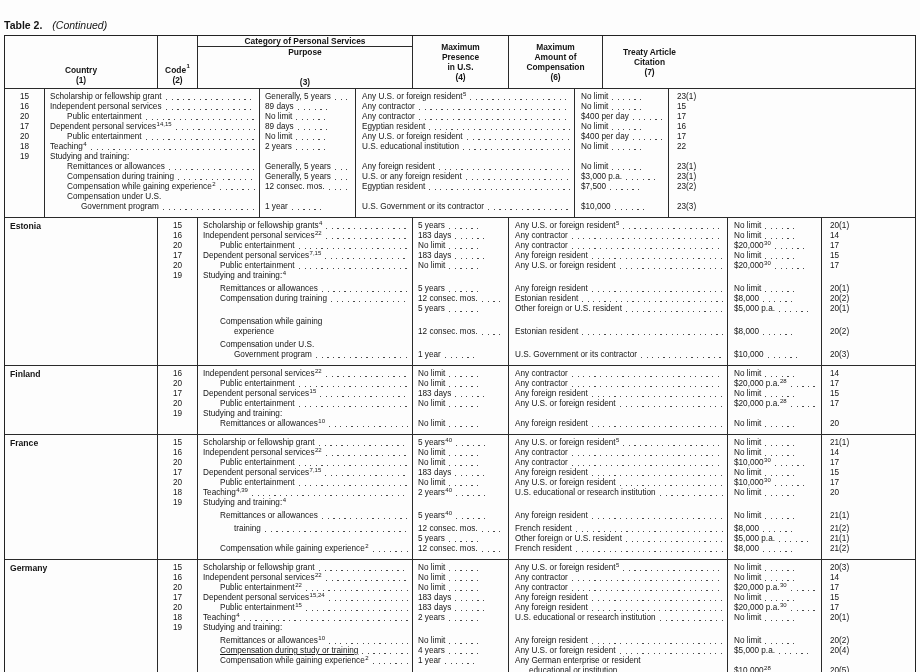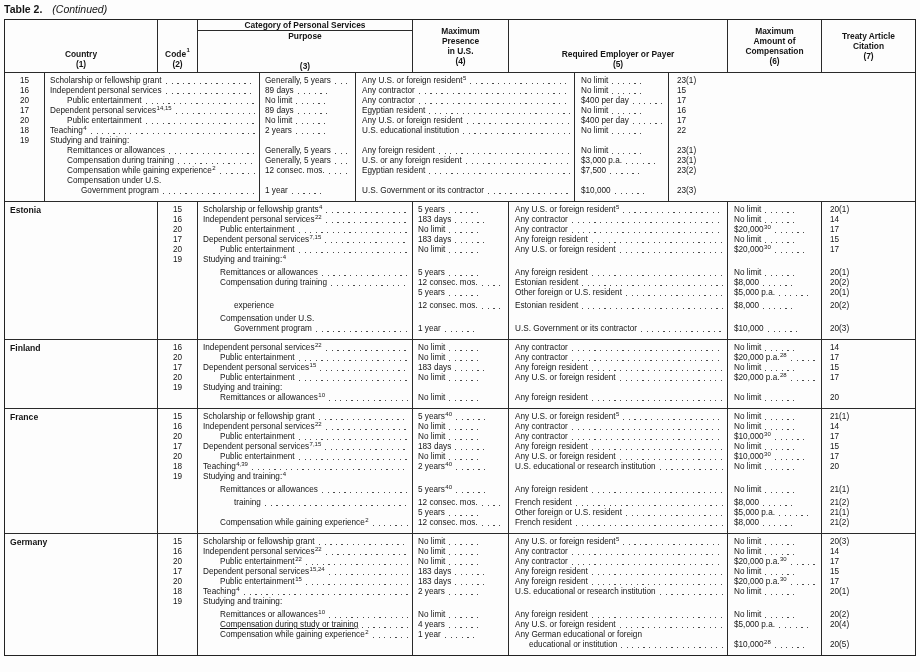--- a/index.html
+++ b/index.html
@@ -1,16 +1,16 @@
 <!DOCTYPE html>
 <html><head>
 <meta charset="utf-8">
 <style>
   html,body{margin:0;padding:0;background:#fff;}
-  .page{width:920px;height:672px;box-sizing:border-box;padding:2px 0 0 4px;background:#fdfdfd;
+  .page{width:920px;height:672px;box-sizing:border-box;padding:18px 0 0 4px;background:#fdfdfd;
         font-family:"Liberation Sans",sans-serif;color:#151515;overflow:hidden;}
   .title-row{height:15px;line-height:14px;font-size:10.5px;margin-bottom:2px;}
   .title-label{font-weight:bold;}
   .title-note{font-style:italic;margin-left:10px;}
   .table{width:912px;border:1.3px solid #222;box-sizing:border-box;}
   
   .hrow{display:flex;height:52px;font-weight:bold;font-size:8.4px;line-height:10px;border-bottom:0;}
   .hc{box-sizing:border-box;border-right:1px solid #2a2a2a;display:flex;flex-direction:column;
       align-items:center;text-align:center;overflow:hidden;}
   .h-country{width:153px;justify-content:flex-end;padding-bottom:3px;}
@@ -72,24 +72,20 @@
           <div>Purpose</div>
           <div>(3)</div>
         </div>
       </div>
       <div class="hc h-presence">
         <div>Maximum</div>
         <div>Presence</div>
         <div>in U.S.</div>
         <div>(4)</div>
       </div>
-      <div class="hc h-employer">
-        <div>Required Employer or Payer</div>
-        <div>(5)</div>
-      </div>
       <div class="hc h-comp">
         <div>Maximum</div>
         <div>Amount of</div>
         <div>Compensation</div>
         <div>(6)</div>
       </div>
       <div class="hc h-cit">
         <div>Treaty Article</div>
         <div>Citation</div>
         <div>(7)</div>
@@ -539,20 +535,30 @@
             <div class="row row--sp">
               <div class="cell c-code"></div>
               <div class="cell c-purpose"></div>
               <div class="cell c-presence"></div>
               <div class="cell c-employer"></div>
               <div class="cell c-comp"></div>
               <div class="cell c-cit"></div>
             </div>
             <div class="row">
               <div class="cell c-code"></div>
+              <div class="cell c-purpose" style="padding-left: 22px;">
+                <span class="txt">Compensation while gaining</span>
+              </div>
+              <div class="cell c-presence"></div>
+              <div class="cell c-employer"></div>
+              <div class="cell c-comp"></div>
+              <div class="cell c-cit"></div>
+            </div>
+            <div class="row">
+              <div class="cell c-code"></div>
               <div class="cell c-purpose" style="padding-left: 36px; flex-direction: column;">
                 <span class="txt">experience</span>
                 <sup>2</sup>
                 <span class="ld"></span>
               </div>
               <div class="cell c-presence">
                 <span class="txt">12 consec. mos.</span>
                 <span class="ld ld-cap"></span>
               </div>
               <div class="cell c-employer">
@@ -1213,21 +1219,21 @@
               <div class="cell c-purpose" style="padding-left: 22px;">
                 <span class="txt">Compensation while gaining experience</span>
                 <sup>2</sup>
                 <span class="ld"></span>
               </div>
               <div class="cell c-presence">
                 <span class="txt">1 year</span>
                 <span class="ld ld-cap"></span>
               </div>
               <div class="cell c-employer">
-                <span class="txt">Any German educational or foreign</span>
+                <span class="txt">Any German enterprise or resident</span>
               </div>
               <div class="cell c-comp"></div>
               <div class="cell c-cit"></div>
             </div>
             <div class="row">
               <div class="cell c-code"></div>
               <div class="cell c-purpose"></div>
               <div class="cell c-presence"></div>
               <div class="cell c-employer" style="padding-left: 20px;">
                 <span class="txt">educational or institution</span>

